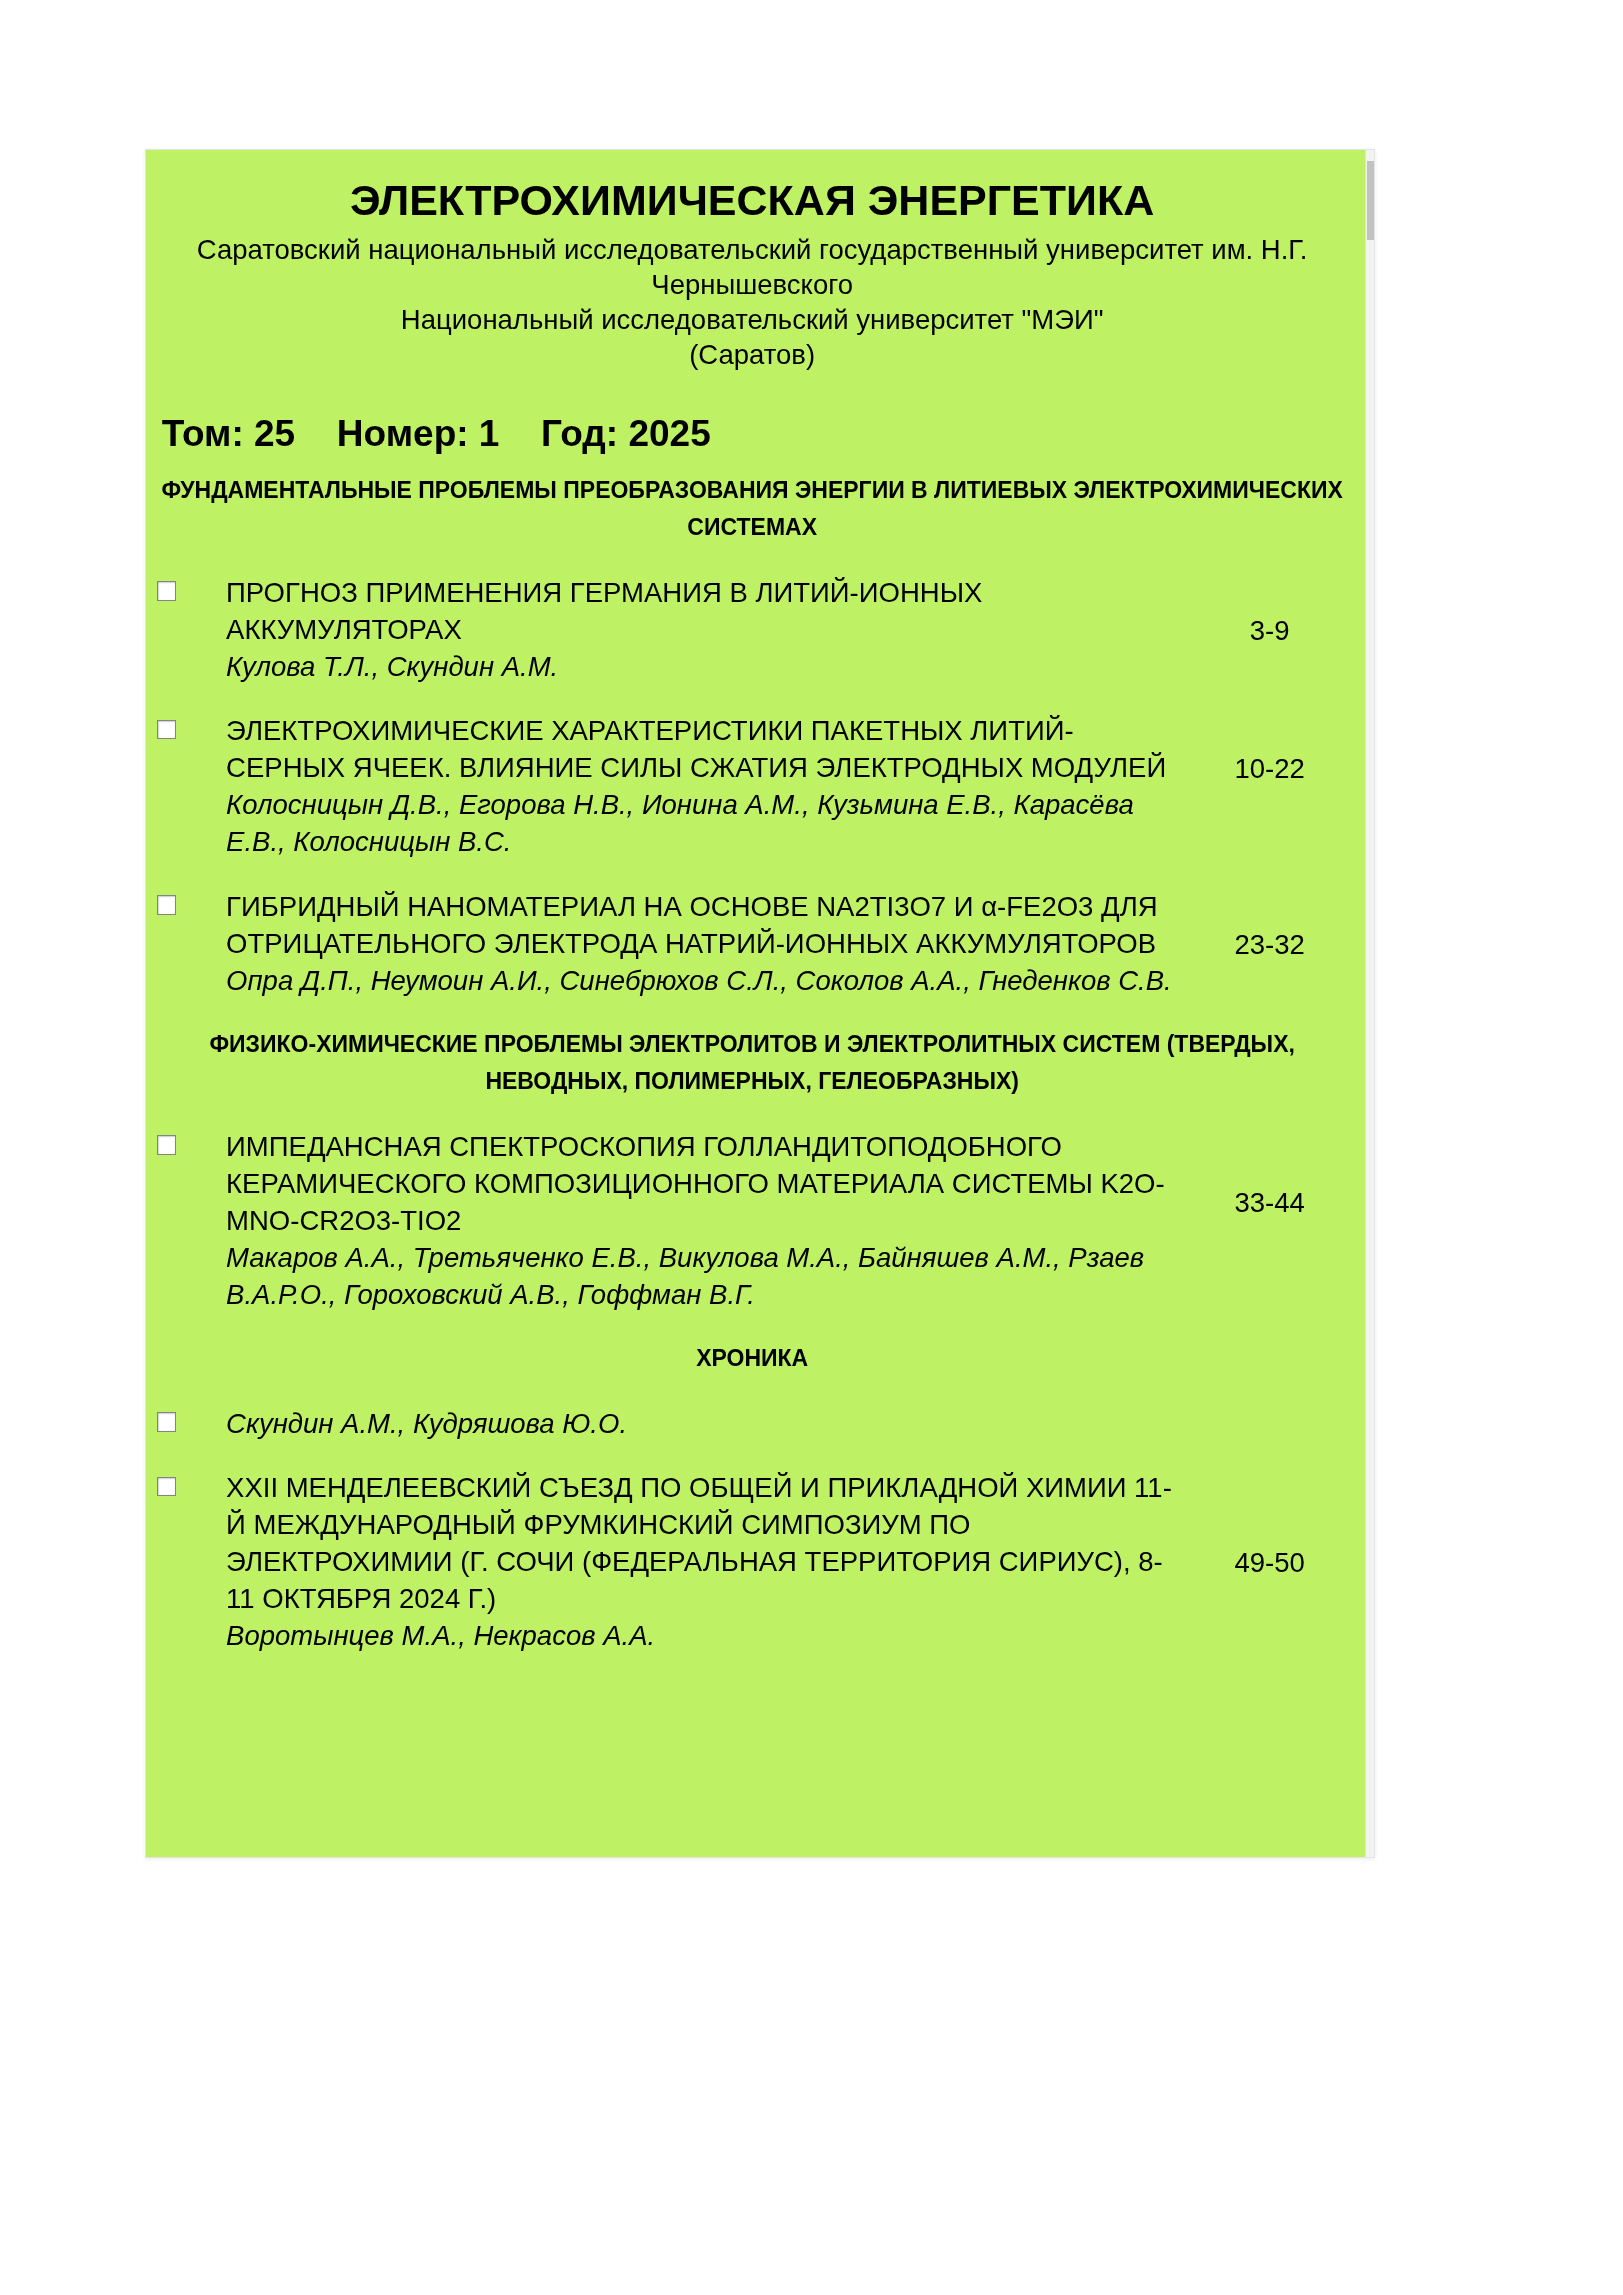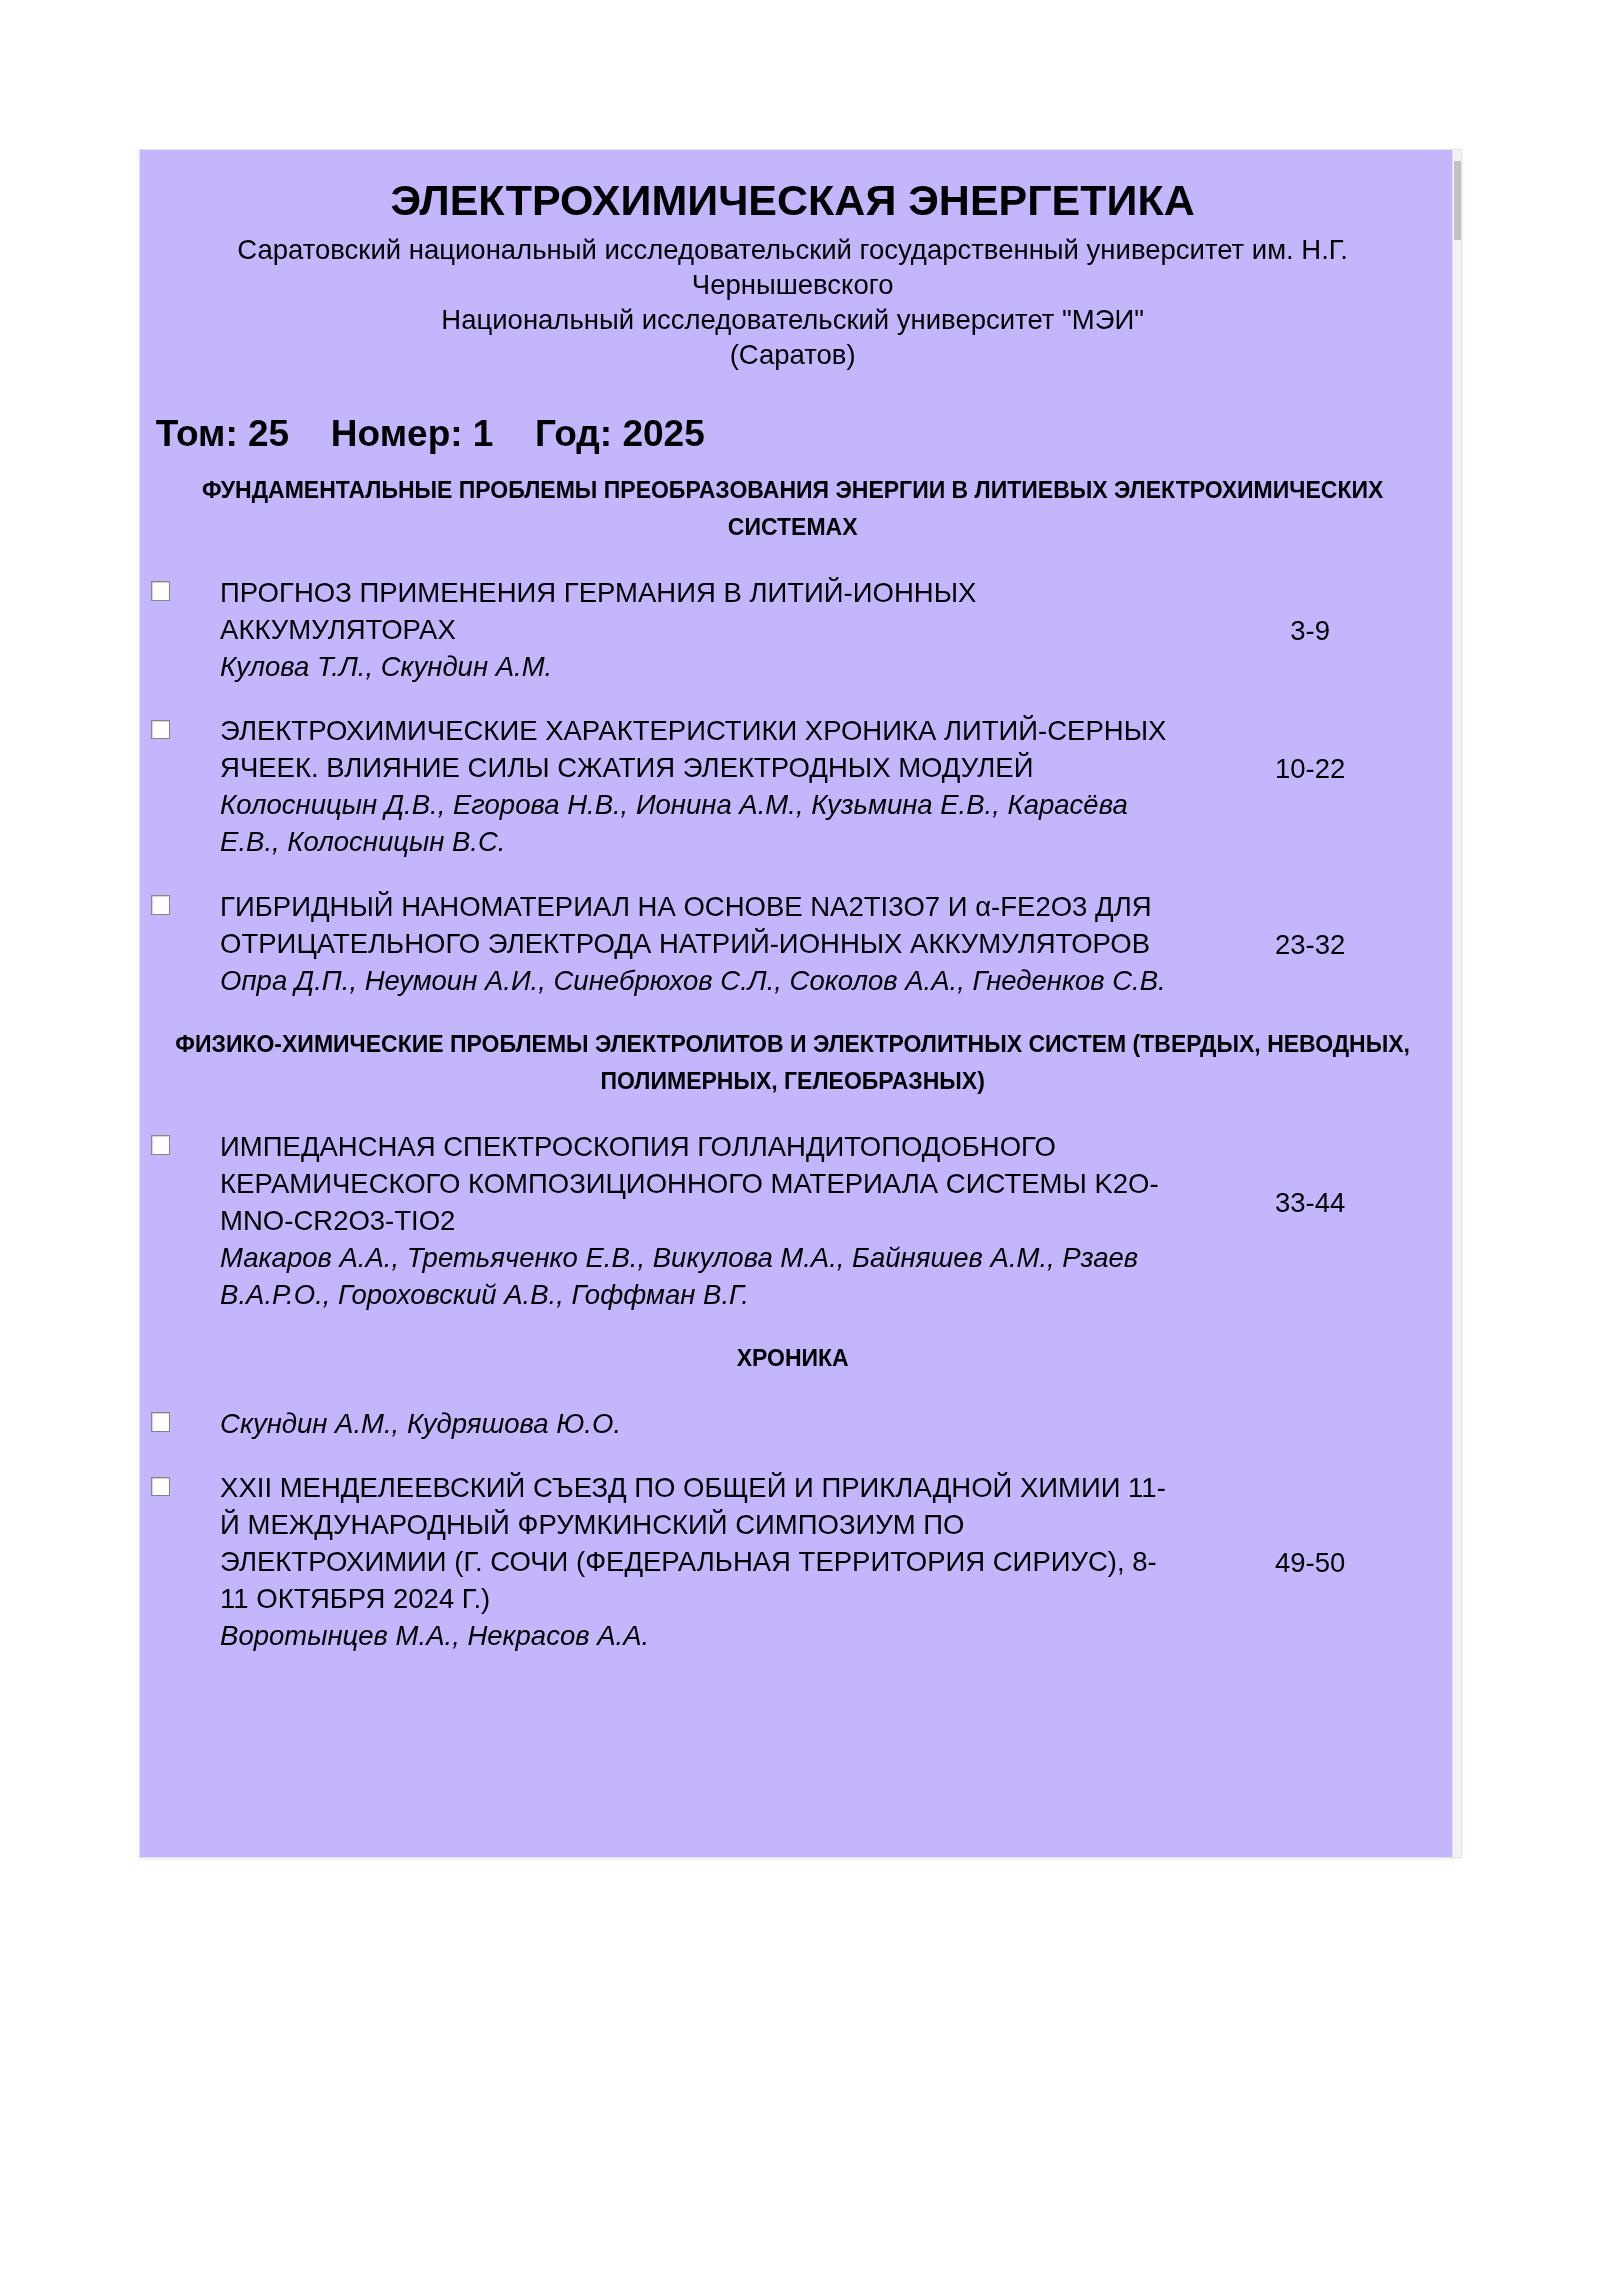--- a/index.html
+++ b/index.html
@@ -5,23 +5,23 @@
   * { margin: 0; padding: 0; box-sizing: border-box; }
   html, body {
     width: 1623px; height: 2295px;
     background: #ffffff;
     font-family: "Liberation Sans", sans-serif;
     color: #000000;
     position: relative;
   }
   .page-box {
     position: absolute;
-    left: 139px; top: 149px;
-    width: 1323px; min-height: 1709px;
-    background: #c4b5fd;
+    left: 145px; top: 149px;
+    width: 1230px; min-height: 1709px;
+    background: #bef264;
     border: 0.7px solid #e4e4e4;
     box-shadow: 0 0.7px 3.9px rgba(0,0,0,0.08);
     padding: 17px 15.7px 52px 0;
   }
   .scrollbar-track {
     position: absolute; top: 0; right: 0;
     width: 9.2px; height: 100%;
     background: #f2f2f2;
     border-left: 0.7px solid #e0e0e0;
   }
@@ -117,21 +117,21 @@
         <div class="art-pages">3-9</div>
       </div>
       <div class="art-authors">Кулова Т.Л., Скундин А.М.</div>
     </div>
   </div>
 
   <div class="article">
     <span class="checkbox"></span>
     <div class="art-main">
       <div class="title-row">
-        <div class="art-title">ЭЛЕКТРОХИМИЧЕСКИЕ ХАРАКТЕРИСТИКИ ХРОНИКА ЛИТИЙ-СЕРНЫХ ЯЧЕЕК. ВЛИЯНИЕ СИЛЫ СЖАТИЯ ЭЛЕКТРОДНЫХ МОДУЛЕЙ</div>
+        <div class="art-title">ЭЛЕКТРОХИМИЧЕСКИЕ ХАРАКТЕРИСТИКИ ПАКЕТНЫХ ЛИТИЙ-СЕРНЫХ ЯЧЕЕК. ВЛИЯНИЕ СИЛЫ СЖАТИЯ ЭЛЕКТРОДНЫХ МОДУЛЕЙ</div>
         <div class="art-pages">10-22</div>
       </div>
       <div class="art-authors">Колосницын Д.В., Егорова Н.В., Ионина А.М., Кузьмина Е.В., Карасёва Е.В., Колосницын В.С.</div>
     </div>
   </div>
 
   <div class="article">
     <span class="checkbox"></span>
     <div class="art-main">
       <div class="title-row">

